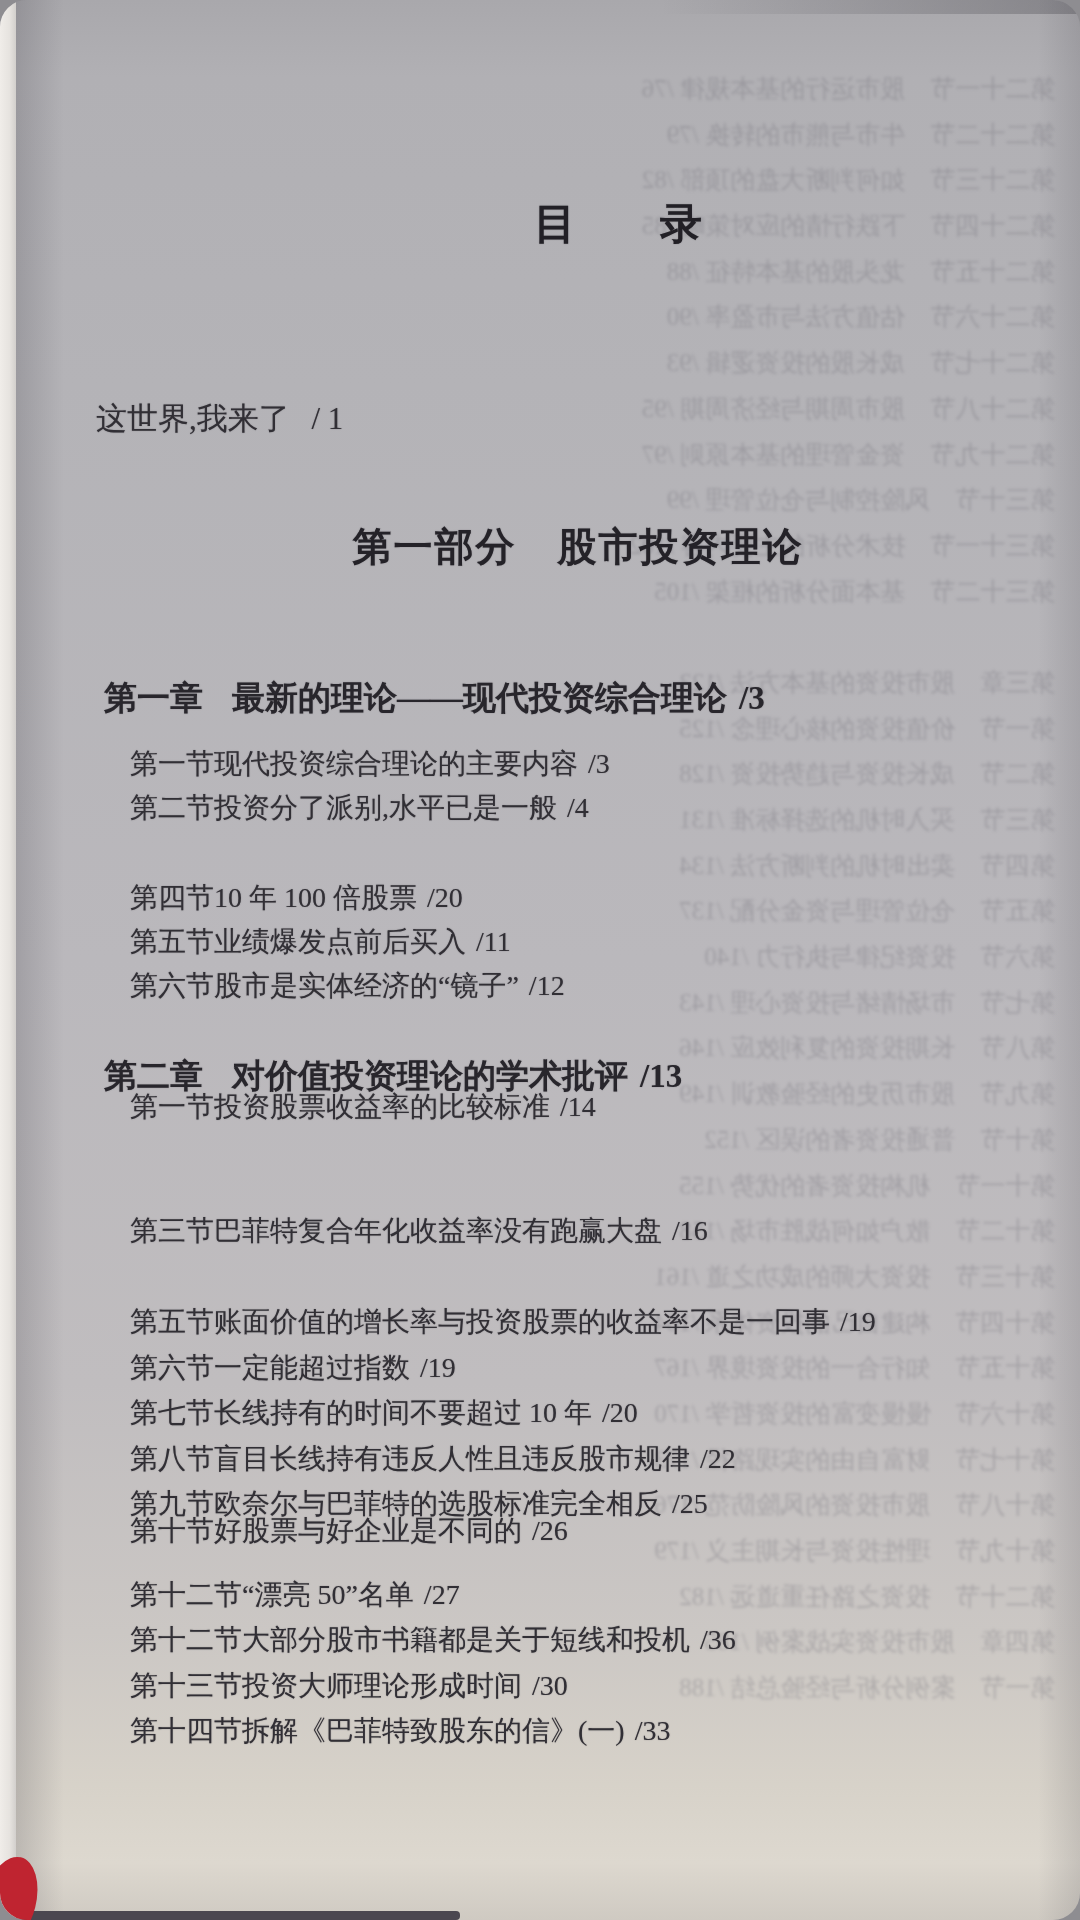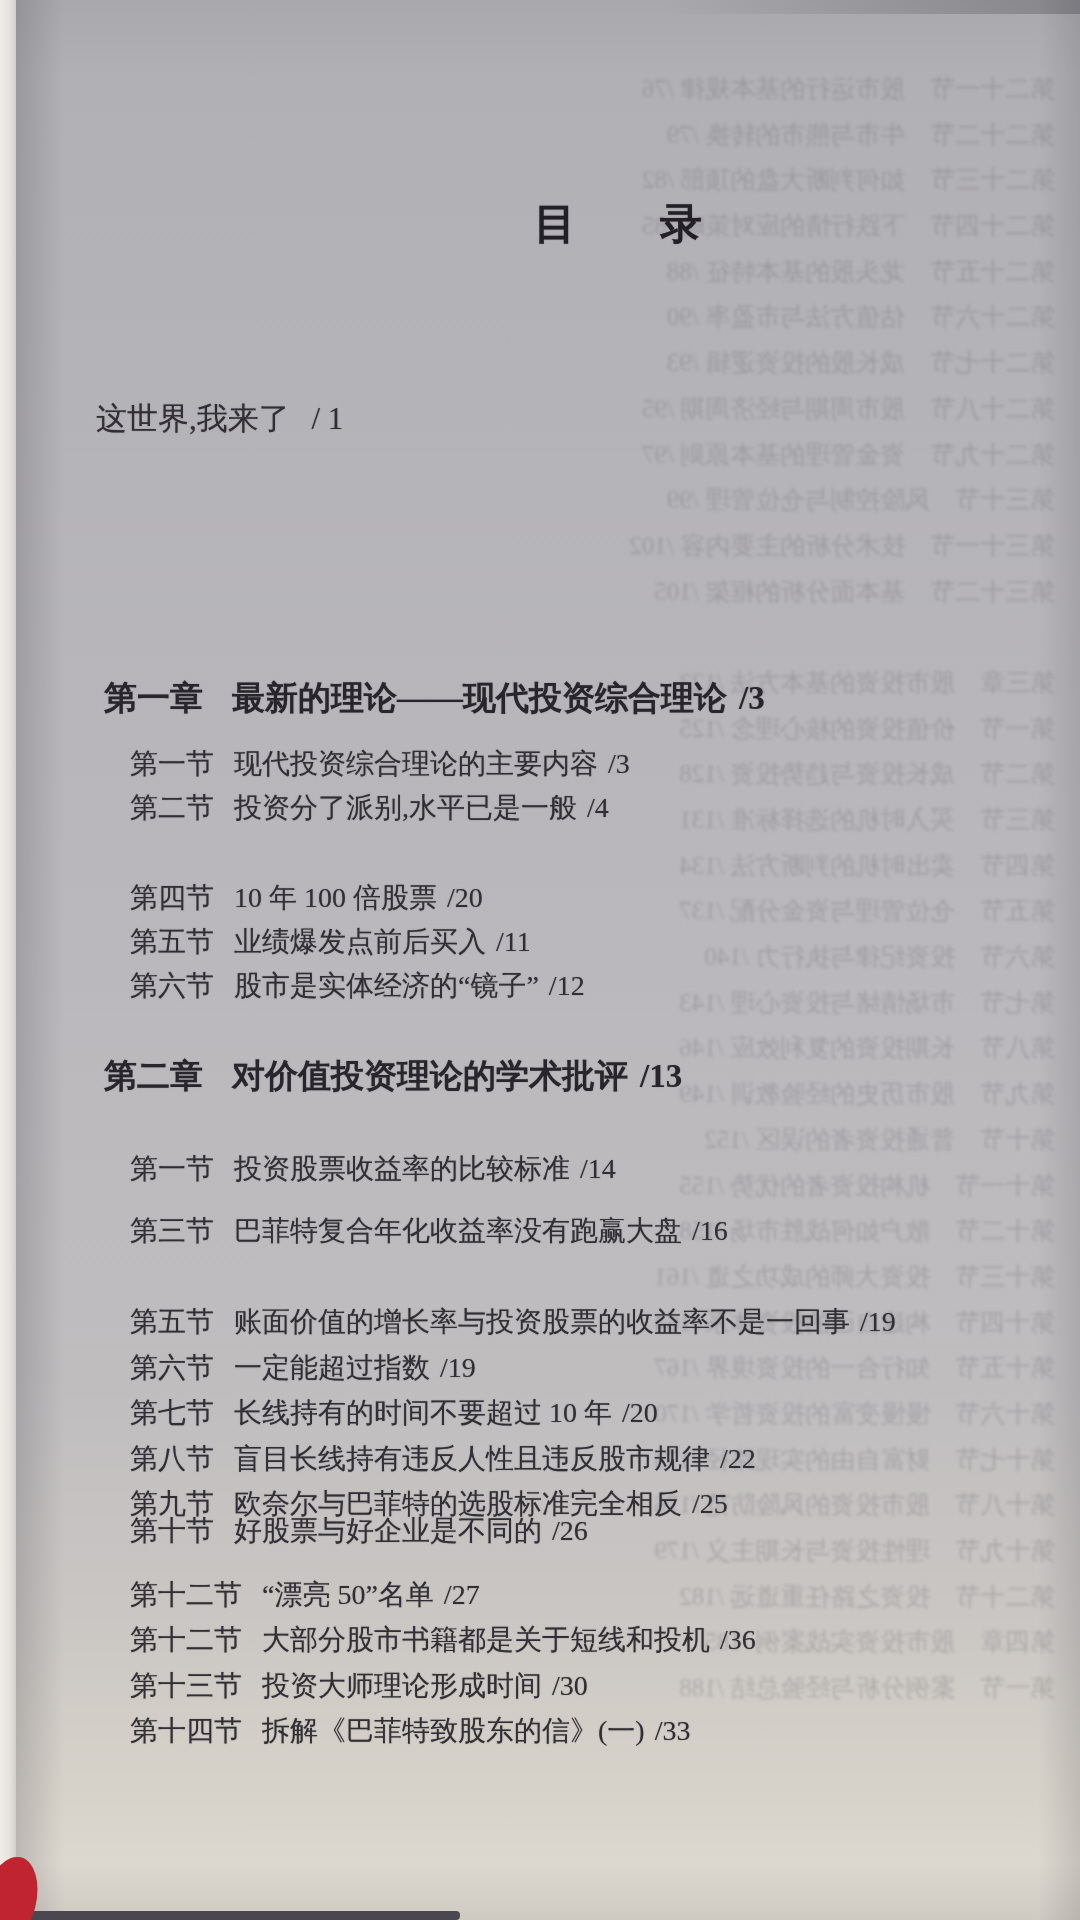--- a/index.html
+++ b/index.html
@@ -1,18 +1,18 @@
 <!DOCTYPE html>
 <html><head>
 <meta charset="utf-8">
 <style>
   html,body{margin:0;padding:0;background:#8e8d91;}
   .photo{position:relative;width:1080px;height:1920px;overflow:hidden;
     font-family:"Liberation Serif","DejaVu Serif",serif;
-    background:linear-gradient(180deg,#a9a8ac 0%,#b1b0b4 4%,#b4b3b7 20%,#bab8bc 50%,#c0bdbf 72%,#cbc7c4 85%,#d7d2c9 93%,#ddd8cf 97%,#cfcac2 100%);}
+    background:linear-gradient(180deg,#a9a8ac 0%,#b1b0b4 4%,#b4b3b7 20%,#bab8bc 50%,#c0bdbf 72%,#cbc7c4 85%,#d7d2c9 93%,#ddd8cf 97%,#cfcac2 100%);border-radius:27px;}
   
   .edge-left{position:absolute;left:0;top:0;width:16px;height:1920px;
     background:linear-gradient(90deg,#f0ede9 0%,#e6e3df 60%,#d2cfcc 100%);}
   .left-shadow{position:absolute;left:16px;top:0;width:48px;height:1920px;
     background:linear-gradient(90deg,rgba(72,70,78,0.22),rgba(72,70,78,0));}
   .top-shade{position:absolute;right:0;top:0;width:420px;height:14px;
     background:linear-gradient(90deg,rgba(90,89,95,0),rgba(90,89,95,0.45));}
   .right-shade{position:absolute;right:0;top:0;width:42px;height:1920px;
     background:linear-gradient(90deg,rgba(70,68,76,0),rgba(70,68,76,0.16));}
   .bottom-dark{position:absolute;left:20px;top:1911px;width:440px;height:9px;
@@ -28,21 +28,21 @@
   .ink{color:#312f35;text-shadow:0 0 1.2px rgba(46,44,50,0.45);z-index:3;}
   .doc-title{position:absolute;left:618px;top:196px;transform:translateX(-50%);
     font-size:42px;font-weight:bold;color:#222026;white-space:nowrap;}
   .intro{position:absolute;left:96px;top:398px;font-size:31px;white-space:nowrap;}
   .part{position:absolute;left:578px;top:520px;transform:translateX(-50%);
     font-size:39px;font-weight:bold;color:#242228;white-space:nowrap;letter-spacing:2px;}
   .chap{position:absolute;left:104px;font-size:33px;font-weight:bold;color:#28262c;white-space:nowrap;}
   .chap .t{margin-left:29px;}
   .chap .p{margin-left:12px;}
   .row{position:absolute;left:130px;font-size:28px;white-space:nowrap;}
-  .row .t{margin-left:20px;}
+  .row .t{}
   .row .p{margin-left:10px;}
 </style>
 </head>
 <body>
 
 <div class="photo">
 
   <div class="bleed">
     <div>第二十一节　股市运行的基本规律 /76</div>
     <div>第二十二节　牛市与熊市的转换 /79</div>
@@ -82,20 +82,21 @@
     <div>第一节　案例分析与经验总结 /188</div>
   </div>
 
   <div class="doc-title ink">目　　录</div>
 
   <div class="intro ink">
     <span>这世界,我来了</span>
     <span class="p" style="margin-left:14px;">/ 1</span>
   </div>
 
+  <div class="part ink">第一部分　股市投资理论</div>
 
   <div class="chap ink" style="top:676px">
     <span>第一章</span><span class="t">最新的理论——现代投资综合理论</span><span class="p">/3</span>
   </div>
 
   <div class="row ink" style="top:745px">
     <span>第一节</span><span class="t">现代投资综合理论的主要内容</span><span class="p">/3</span>
   </div>
   <div class="row ink" style="top:789px">
     <span>第二节</span><span class="t">投资分了派别,水平已是一般</span><span class="p">/4</span>
@@ -107,21 +108,21 @@
     <span>第五节</span><span class="t">业绩爆发点前后买入</span><span class="p">/11</span>
   </div>
   <div class="row ink" style="top:967px">
     <span>第六节</span><span class="t">股市是实体经济的“镜子”</span><span class="p">/12</span>
   </div>
 
   <div class="chap ink" style="top:1054px">
     <span>第二章</span><span class="t">对价值投资理论的学术批评</span><span class="p">/13</span>
   </div>
 
-  <div class="row ink" style="top:1150px">
+  <div class="row ink" style="top:1088px">
     <span>第一节</span><span class="t">投资股票收益率的比较标准</span><span class="p">/14</span>
   </div>
   <div class="row ink" style="top:1212px">
     <span>第三节</span><span class="t">巴菲特复合年化收益率没有跑赢大盘</span><span class="p">/16</span>
   </div>
   <div class="row ink" style="top:1303px">
     <span>第五节</span><span class="t">账面价值的增长率与投资股票的收益率不是一回事</span><span class="p">/19</span>
   </div>
   <div class="row ink" style="top:1349px">
     <span>第六节</span><span class="t">一定能超过指数</span><span class="p">/19</span>

